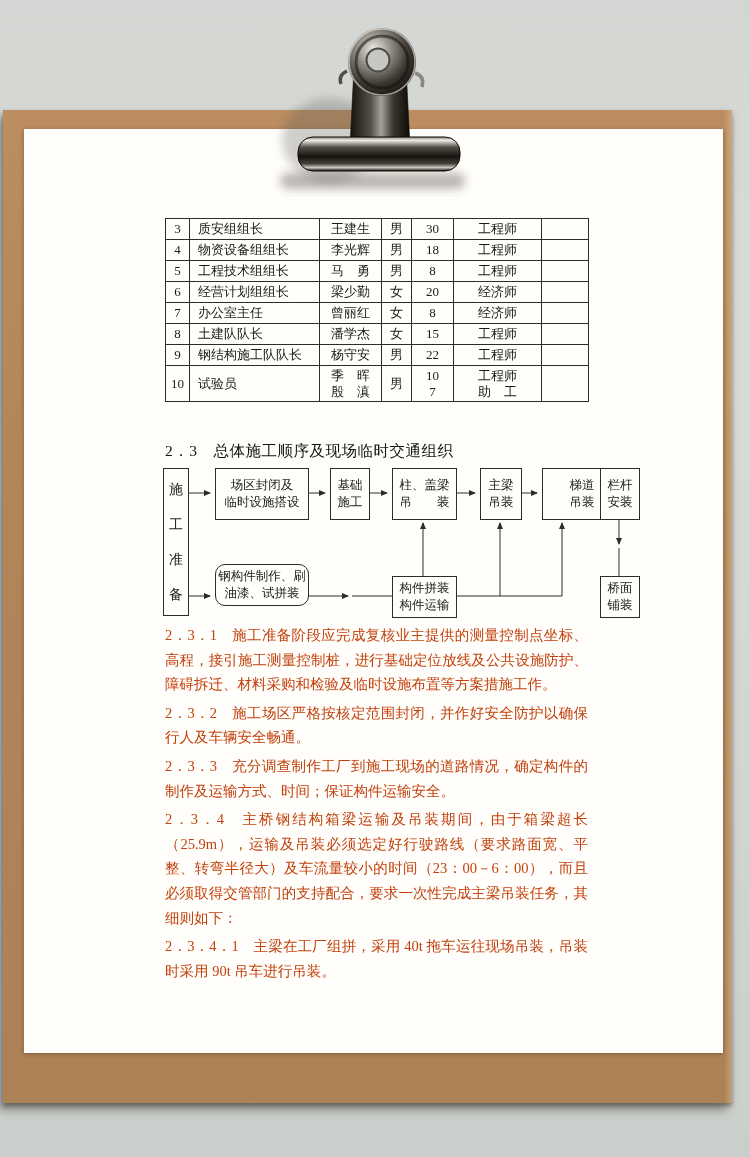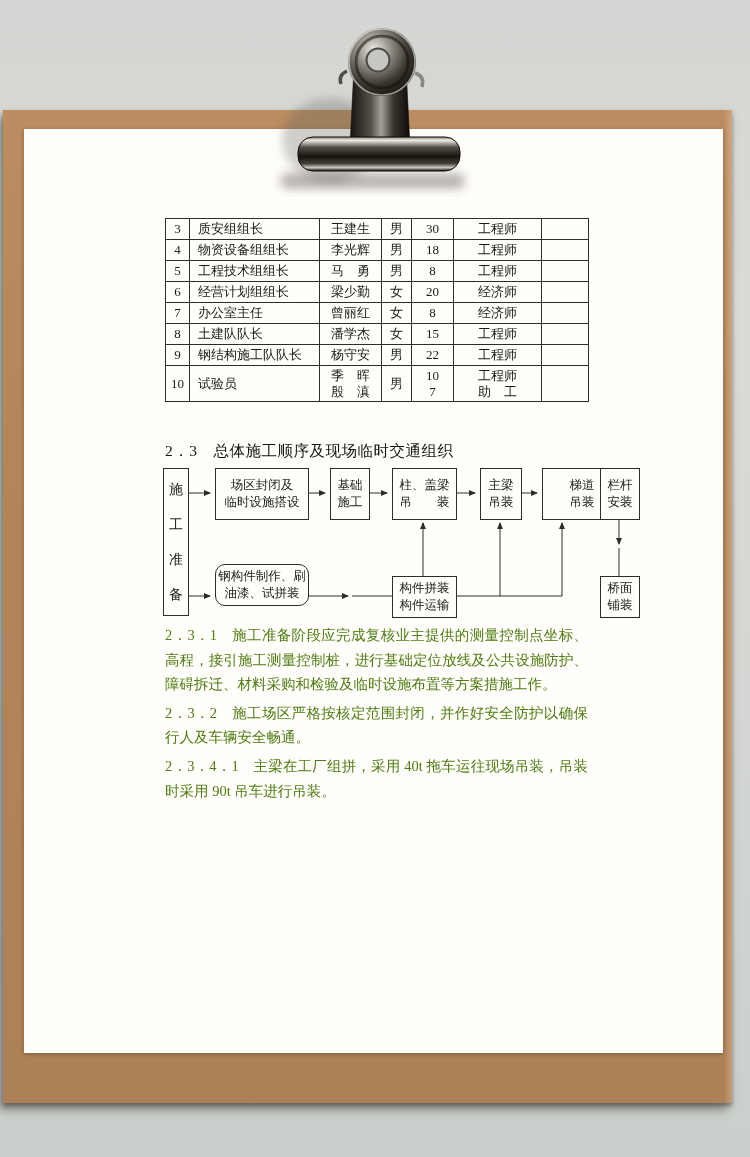--- a/index.html
+++ b/index.html
@@ -51,21 +51,21 @@
   .fc{left:232px;top:4px;width:63px;height:50px;}
   .fd{left:320px;top:4px;width:40px;height:50px;}
   .fe{left:382px;top:4px;width:40px;height:50px;padding-left:19px;}
   .ff{left:440px;top:4px;width:38px;height:50px;}
   .fg{left:55px;top:100px;width:92px;height:40px;border-radius:10px;}
   .fh{left:232px;top:112px;width:63px;height:40px;}
   .fi{left:440px;top:112px;width:38px;height:40px;}
   
   .paras{position:absolute;left:141px;top:494px;width:425px;}
   .paras p{
-    margin:0 2px 4px 0;font-size:14.5px;line-height:24.6px;color:#4d7c0f;
+    margin:0 2px 4px 0;font-size:14.5px;line-height:24.6px;color:#c2410c;
     text-align:justify;text-justify:inter-ideograph;
   }
   
   .clip{position:absolute;left:270px;top:15px;z-index:5;}
 </style>
 </head>
 <body>
 
 <div class="board"></div>
 
@@ -207,20 +207,22 @@
 油漆、试拼装</div>
     <div class="fbox fh">构件拼装
 构件运输</div>
     <div class="fbox fi">桥面
 铺装</div>
   </div>
 
   <div class="paras">
     <p>2．3．1　施工准备阶段应完成复核业主提供的测量控制点坐标、高程，接引施工测量控制桩，进行基础定位放线及公共设施防护、障碍拆迁、材料采购和检验及临时设施布置等方案措施工作。</p>
     <p>2．3．2　施工场区严格按核定范围封闭，并作好安全防护以确保行人及车辆安全畅通。</p>
+    <p>2．3．3　充分调查制作工厂到施工现场的道路情况，确定构件的制作及运输方式、时间；保证构件运输安全。</p>
+    <p>2．3．4　主桥钢结构箱梁运输及吊装期间，由于箱梁超长（25.9m），运输及吊装必须选定好行驶路线（要求路面宽、平整、转弯半径大）及车流量较小的时间（23：00－6：00），而且必须取得交管部门的支持配合，要求一次性完成主梁吊装任务，其细则如下：</p>
     <p>2．3．4．1　主梁在工厂组拼，采用 40t 拖车运往现场吊装，吊装时采用 90t 吊车进行吊装。</p>
   </div>
 </div>
 
 <svg class="clip" width="220" height="185" viewBox="0 0 220 185">
   <defs>
     <radialGradient id="ringg" cx="38%" cy="32%" r="75%">
       <stop offset="0%" stop-color="#efeee8"></stop>
       <stop offset="35%" stop-color="#8e8a82"></stop>
       <stop offset="68%" stop-color="#3c3831"></stop>

